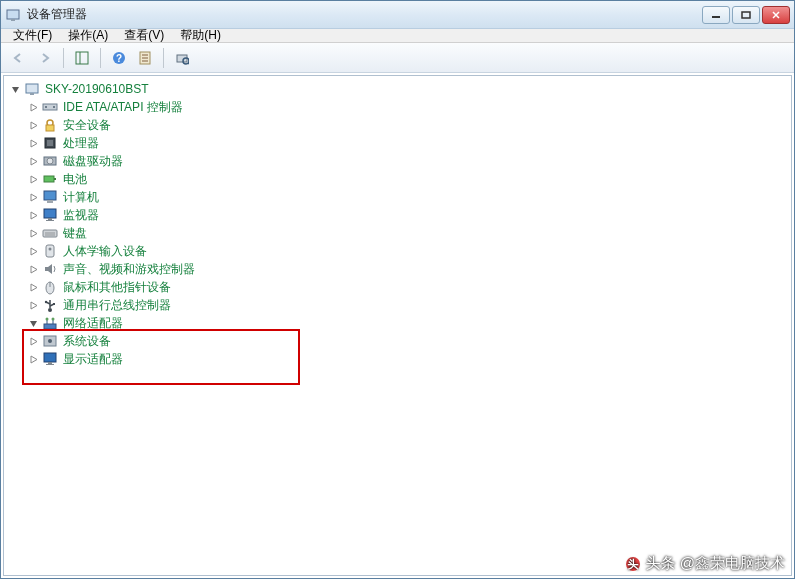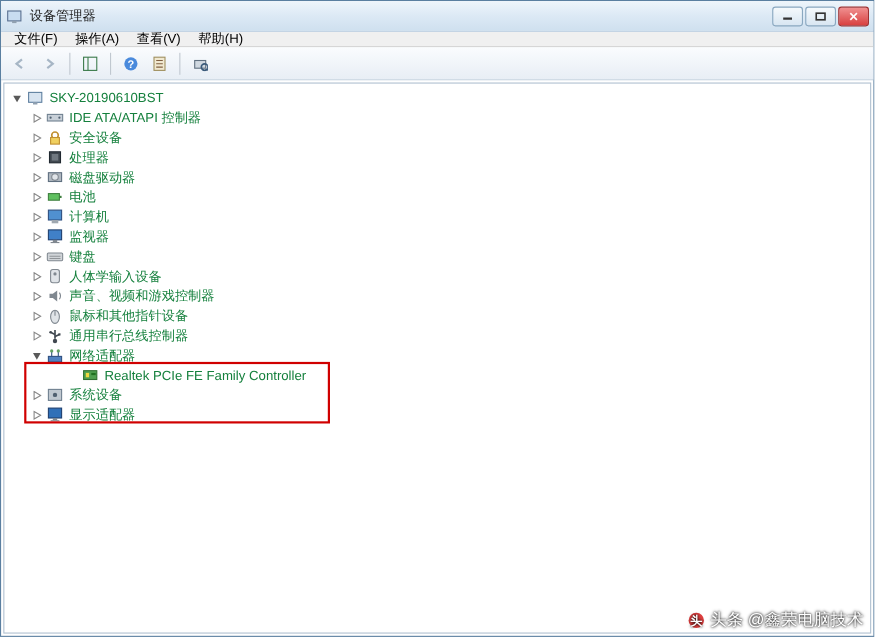--- a/index.html
+++ b/index.html
@@ -440,31 +440,20 @@
             <svg width="16" height="16" viewBox="0 0 16 16">
               <rect x="2" y="9" width="12" height="5" fill="#5080c0" stroke="#305080"></rect>
               <line x1="5" y1="9" x2="5" y2="5" stroke="#305080"></line>
               <line x1="11" y1="9" x2="11" y2="5" stroke="#305080"></line>
               <circle cx="5" cy="4" r="1.5" fill="#60a060"></circle>
               <circle cx="11" cy="4" r="1.5" fill="#60a060"></circle>
             </svg>
           </span>
           <span class="node-label">网络适配器</span>
         </div>
-        <div class="tree-node indent-2">
-          <span class="expander none"></span>
-          <span class="node-icon">
-            <svg width="16" height="16" viewBox="0 0 16 16">
-              <rect x="2" y="4" width="12" height="8" fill="#50a050" stroke="#307030"></rect>
-              <rect x="4" y="6" width="3" height="4" fill="#f0d840"></rect>
-              <rect x="9" y="6" width="4" height="2" fill="#207020"></rect>
-            </svg>
-          </span>
-          <span class="node-label">Realtek PCIe FE Family Controller</span>
-        </div>
         <div class="tree-node indent-1">
           <span class="expander">
             <svg width="9" height="9">
               <path d="M2 1 L8 4.5 L2 8 Z" fill="none" stroke="#888"></path>
             </svg>
           </span>
           <span class="node-icon">
             <svg width="16" height="16" viewBox="0 0 16 16">
               <rect x="2" y="3" width="12" height="10" fill="#c0c8d0" stroke="#708090"></rect>
               <circle cx="8" cy="8" r="2" fill="#506070"></circle>

